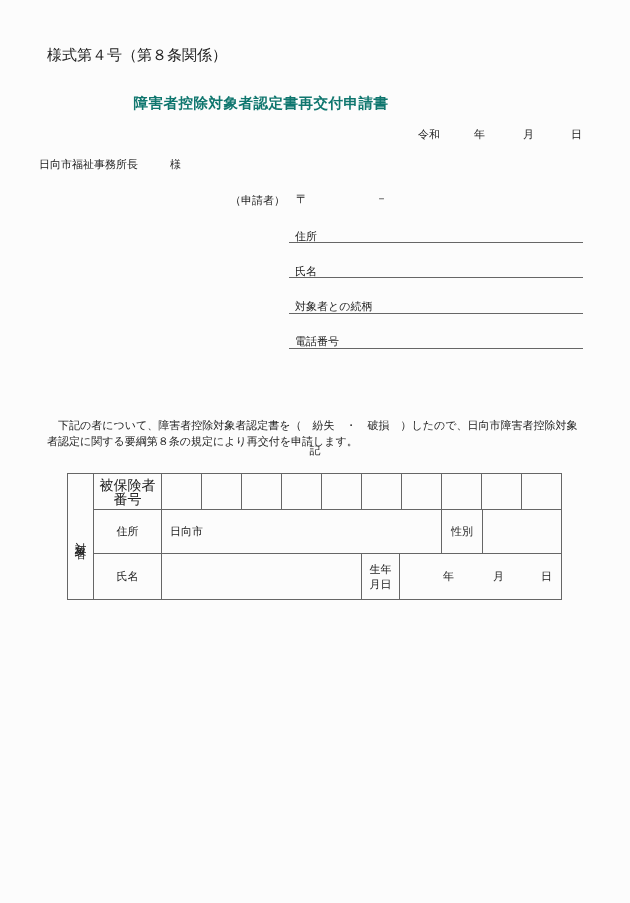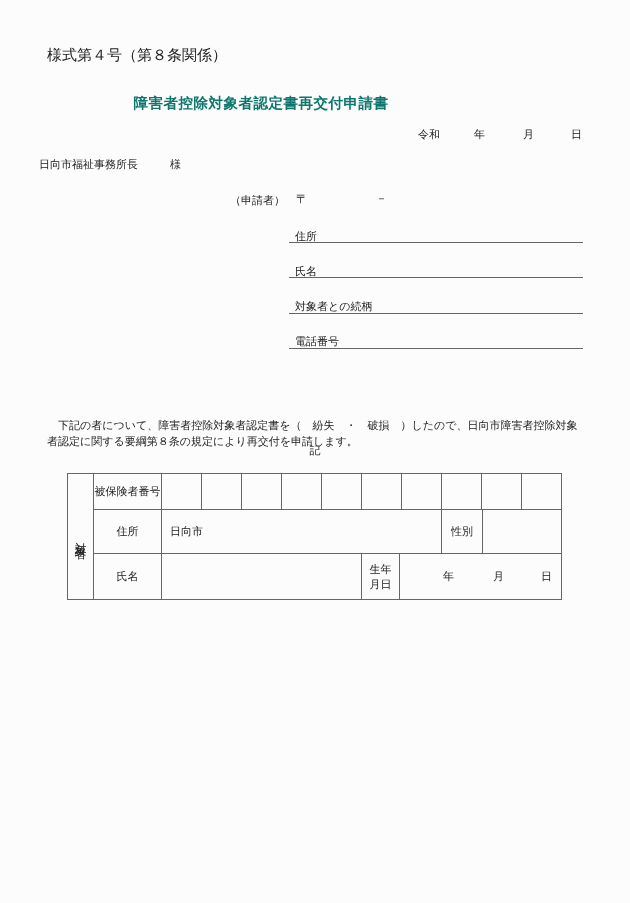--- a/index.html
+++ b/index.html
@@ -120,21 +120,21 @@
   <div class="vline" style="left:373px; top:35px; height:44px;"></div>
   <div class="vline" style="left:414px; top:35px; height:44px;"></div>
 
   <div class="vline" style="left:293px; top:79px; height:46px;"></div>
   <div class="vline" style="left:331px; top:79px; height:46px;"></div>
 
   <div class="cell" style="left:0; top:0; width:25px; height:125px; flex-direction:column;">
     <span style="writing-mode:vertical-rl; letter-spacing:3px; font-size:12px;">対象者</span>
   </div>
 
-  <div class="cell" style="left:26px; top:0; width:67px; height:35px; flex-direction:row; font-size:11px;">
+  <div class="cell" style="left:26px; top:0; width:67px; height:35px; flex-direction:column; font-size:14px;">
     <span>被保険者</span>
     <span>番号</span>
   </div>
   <div class="cell" style="left:94px; top:0; width:39px; height:35px;"></div>
   <div class="cell" style="left:134px; top:0; width:39px; height:35px;"></div>
   <div class="cell" style="left:174px; top:0; width:39px; height:35px;"></div>
   <div class="cell" style="left:214px; top:0; width:39px; height:35px;"></div>
   <div class="cell" style="left:254px; top:0; width:39px; height:35px;"></div>
   <div class="cell" style="left:294px; top:0; width:39px; height:35px;"></div>
   <div class="cell" style="left:334px; top:0; width:39px; height:35px;"></div>

